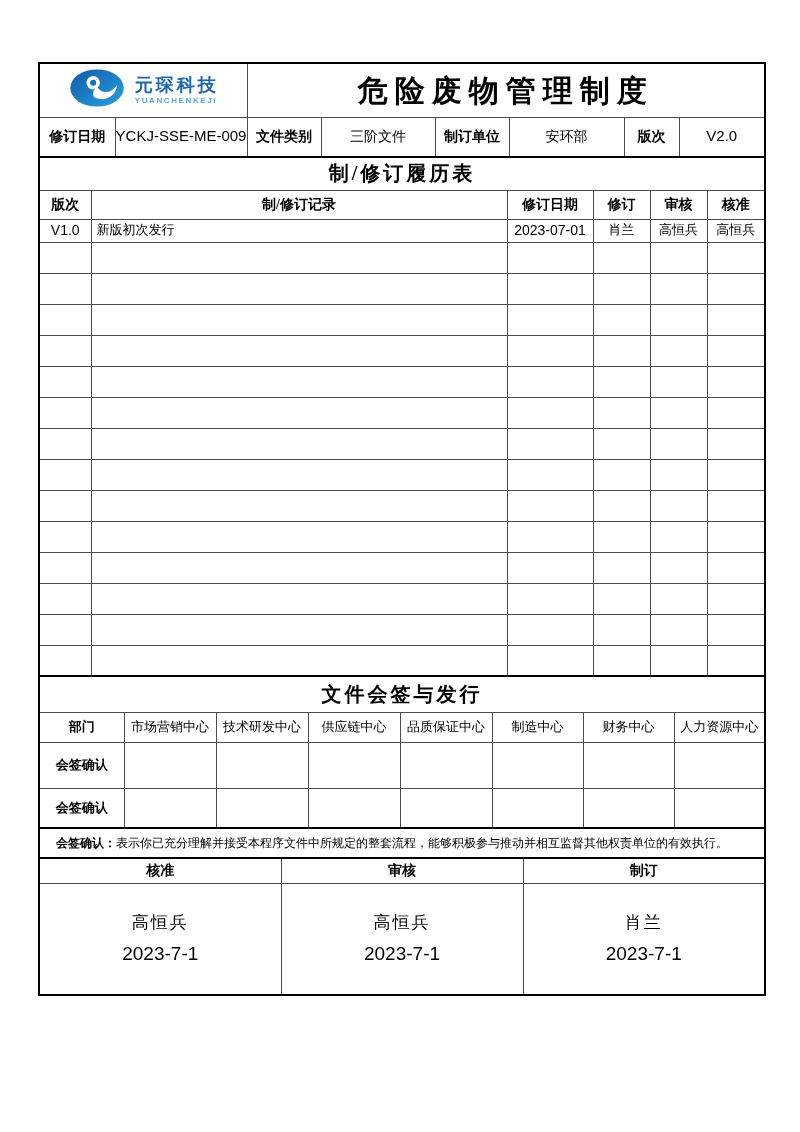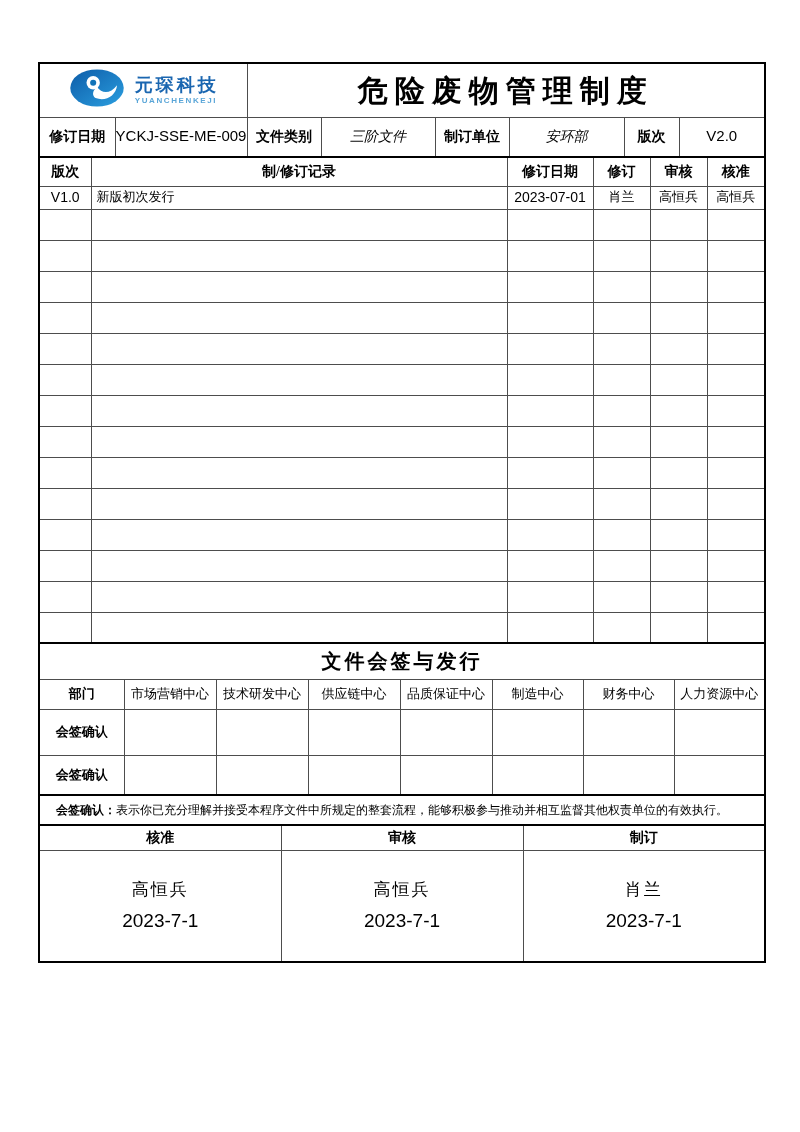--- a/index.html
+++ b/index.html
@@ -21,21 +21,21 @@
   .logo-cell { height:54px; }
   .logo-wrap { display:flex; align-items:center; justify-content:center; gap:9px; }
   .logo-text { display:flex; flex-direction:column; align-items:flex-start;justify-content:flex-end; }
   .logo-cn { font-size:18px; font-weight:bold; color:#1a66b0; letter-spacing:3px;
              font-family:"Liberation Sans", sans-serif; line-height:1; }
   .logo-en { font-size:8px; font-weight:bold; color:#5aa6d8; letter-spacing:1.6px;
              font-family:"Liberation Sans", sans-serif; line-height:1; margin-top:3px; }
   .title-cell { font-size:30px; font-weight:bold; letter-spacing:7px; }
   .inforow td { height:40px; }
   .lbl { font-weight:bold; font-size:14px; }
-  .val-cn { font-size:14px;font-style:italic; }
+  .val-cn { font-size:14px; }
   .val-sans { font-family:"Liberation Sans", sans-serif; font-size:15px; }
 
   
   .sec-title { height:33px; font-size:20px; font-weight:bold; letter-spacing:3px; }
   .rev-head td { height:29px; font-weight:bold; font-size:14px; }
   .rev-data td { height:23px; }
   .rev-data .desc { text-align:left; padding-left:5px; }
   .rev-data .sans { font-family:"Liberation Sans", sans-serif; font-size:14px; }
   .rev-empty td { height:31px; }
 
@@ -115,20 +115,23 @@
     <table class="t">
       <colgroup>
         <col style="width:52px">
           <col style="width:416px">
           <col style="width:86px">
         <col style="width:57px">
           <col style="width:57px">
           <col style="width:58px">
       </colgroup>
       <tbody>
+          <tr>
+            <td colspan="6" class="sec-title">制/修订履历表</td>
+          </tr>
       <tr class="rev-head">
         <td>版次</td>
         <td>制/修订记录</td>
         <td>修订日期</td>
         <td>修订</td>
         <td>审核</td>
         <td>核准</td>
       </tr>
       <tr class="rev-data">
         <td class="sans">V1.0</td>

